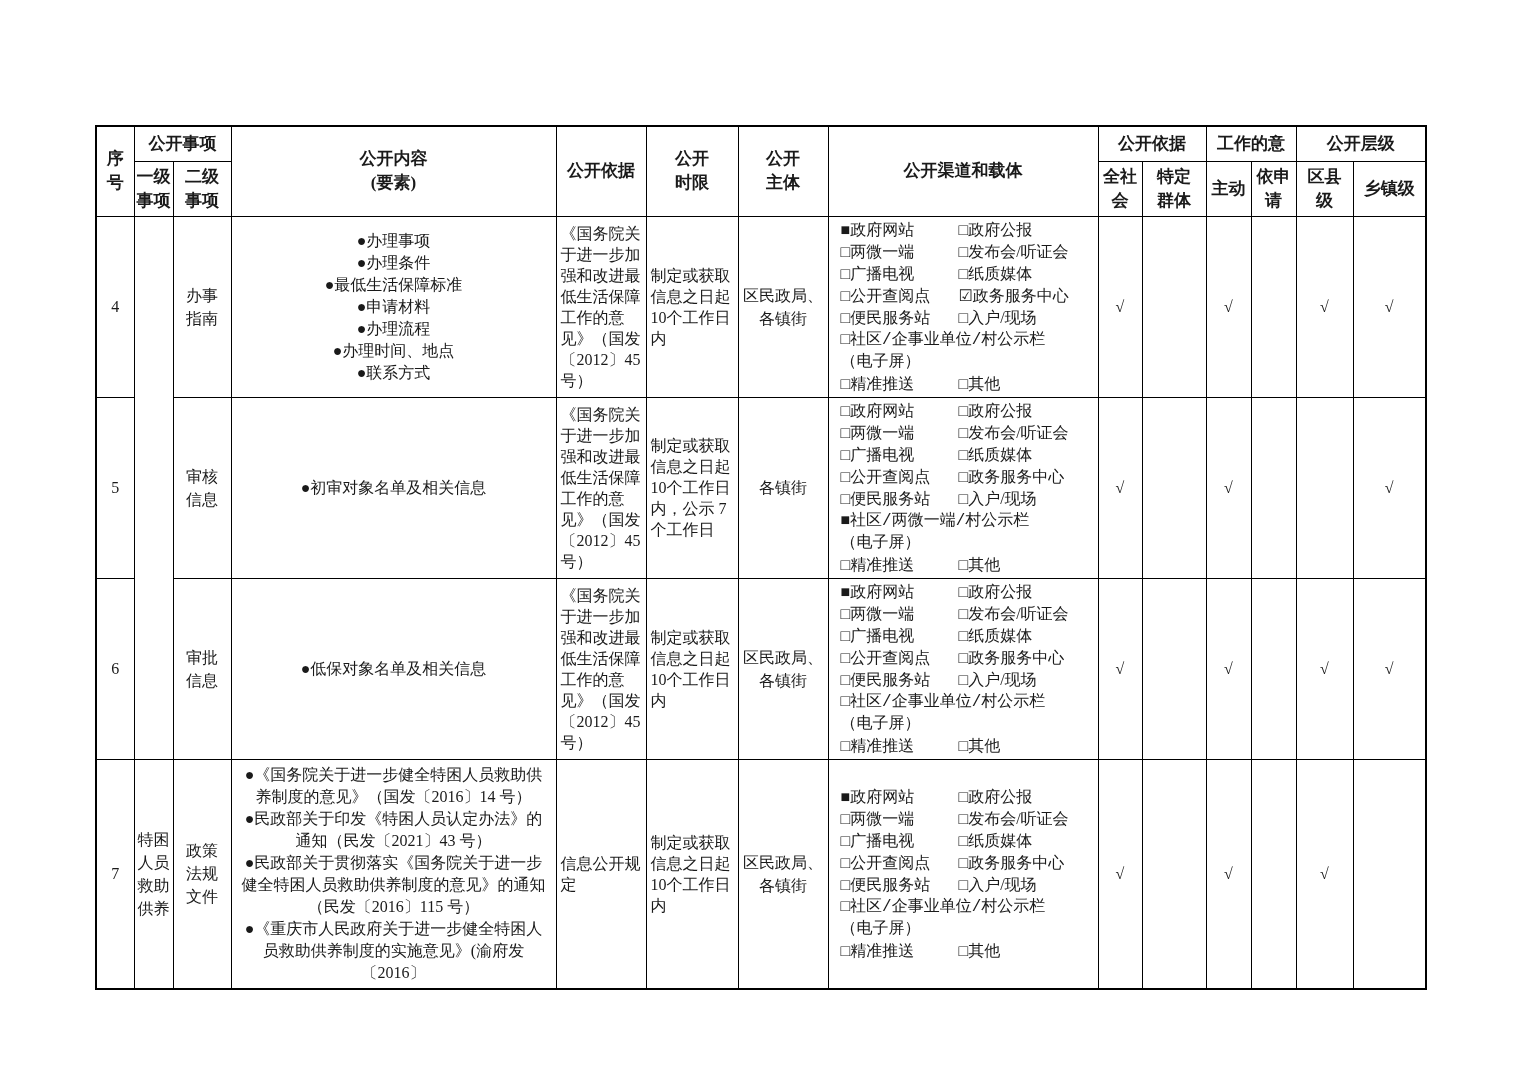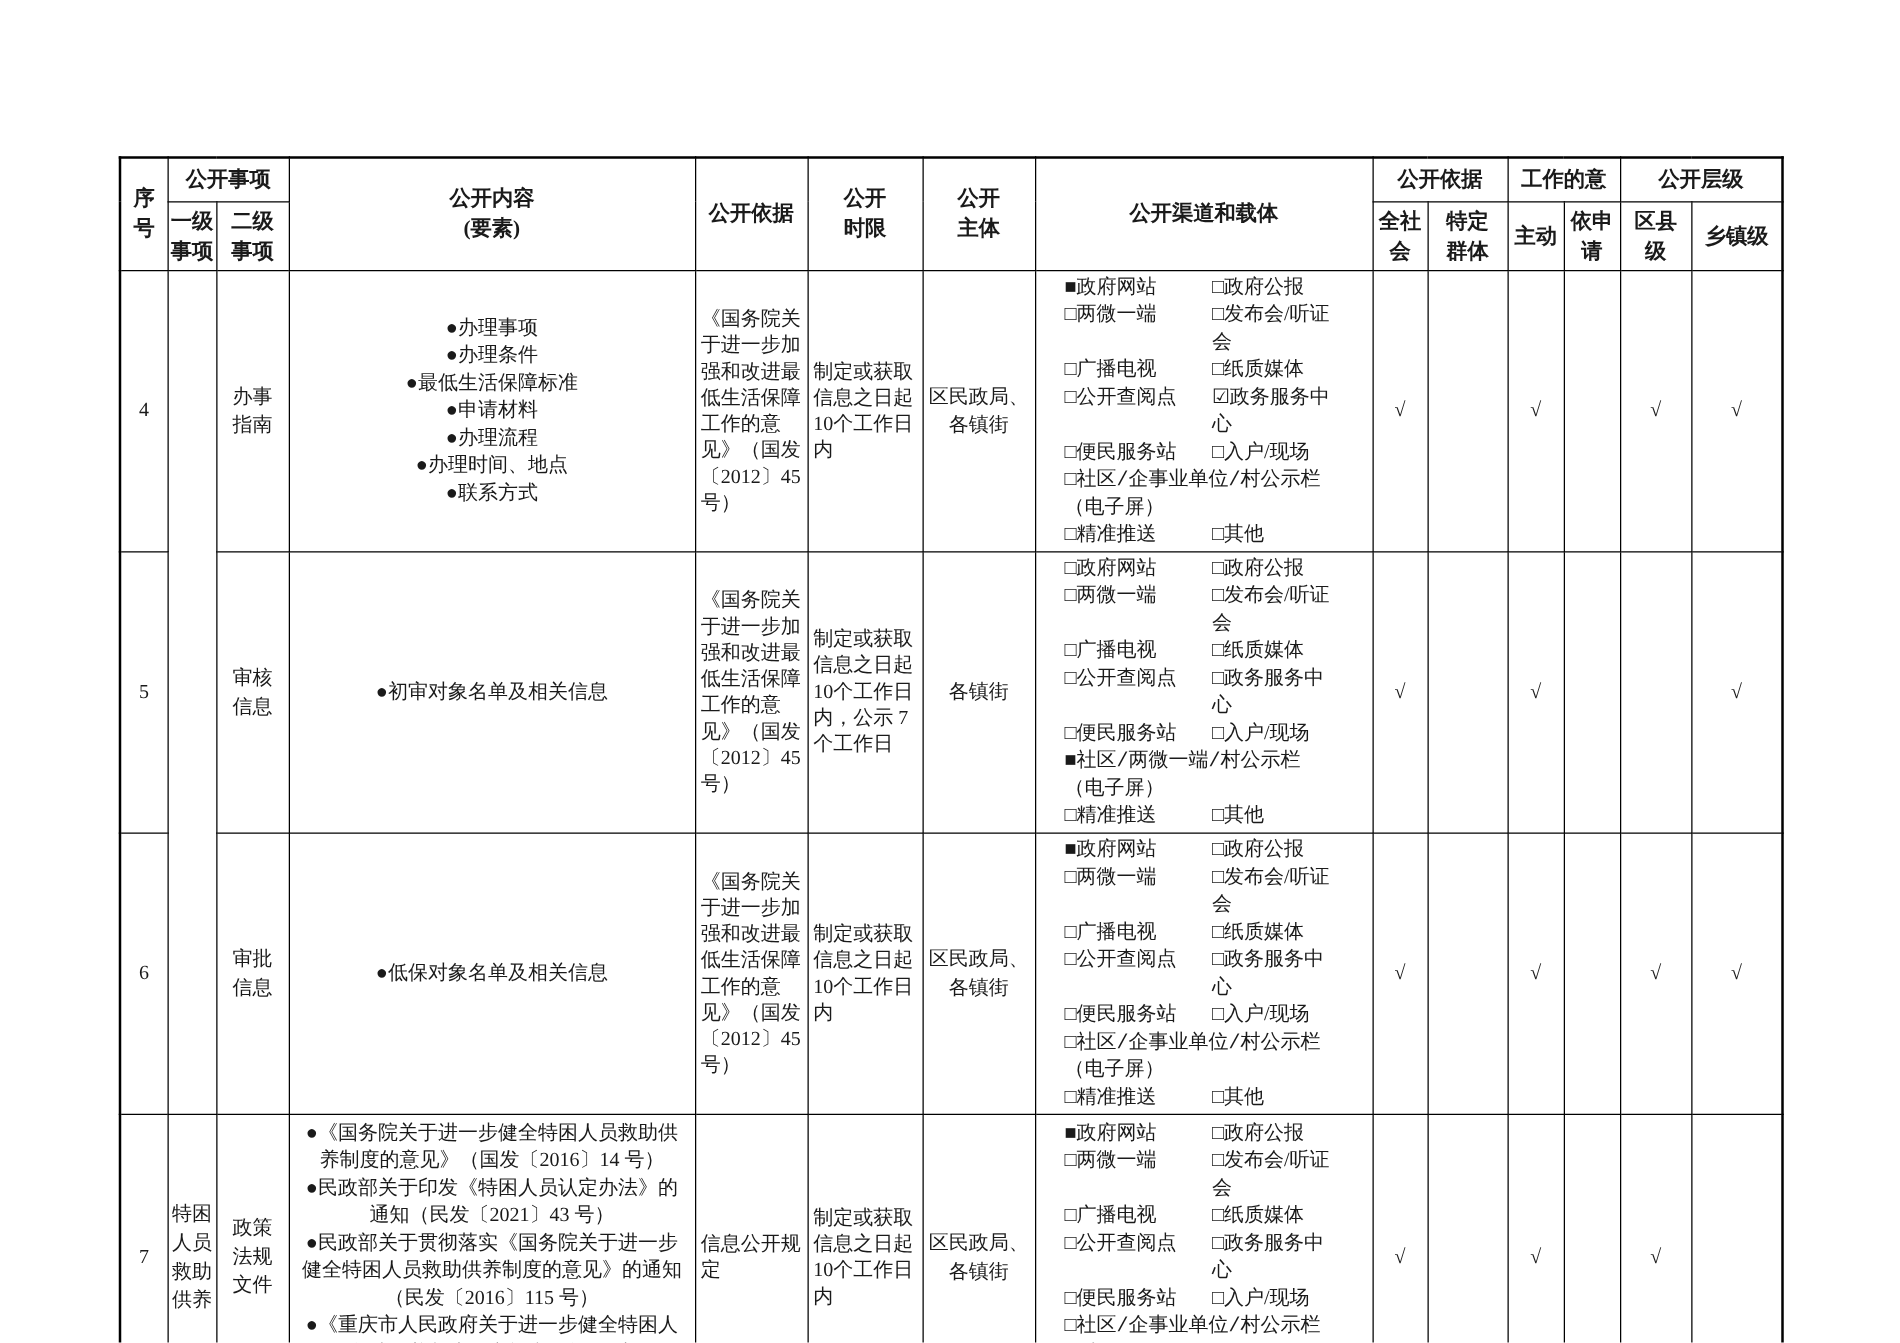--- a/index.html
+++ b/index.html
@@ -28,21 +28,21 @@
   tr.hr2{height:55px;}
   tr.r0{height:175px;}
   tr.r1{height:173px;}
   tr.r2{height:174px;}
   tr.r3{height:200px;}
   td.c{text-align:center;white-space:pre-line;line-height:23px;}
   td.content{text-align:center;white-space:pre-line;line-height:22px;padding:4px 7px;}
   td.basis{text-align:left;white-space:pre-line;line-height:21px;padding:2px 4px;margin-left:42px;}
   td.basis.center{text-align:left;}
   td.mark{text-align:center;font-size:16px;}
-  td.chcell{padding:2px 23px;}
+  td.chcell{padding:2px 12px;}
   .channels{display:grid;grid-template-columns:118px 1fr;width:100%;}
   .channels .ch{
     font-size:16px;line-height:22px;white-space:pre-line;text-align:left;
   }
   .channels .ch.wide{grid-column:1 / -1;font-family:Liberation Mono, monospace;}
 </style>
 </head>
 <body>
 
 <table class="doc">

